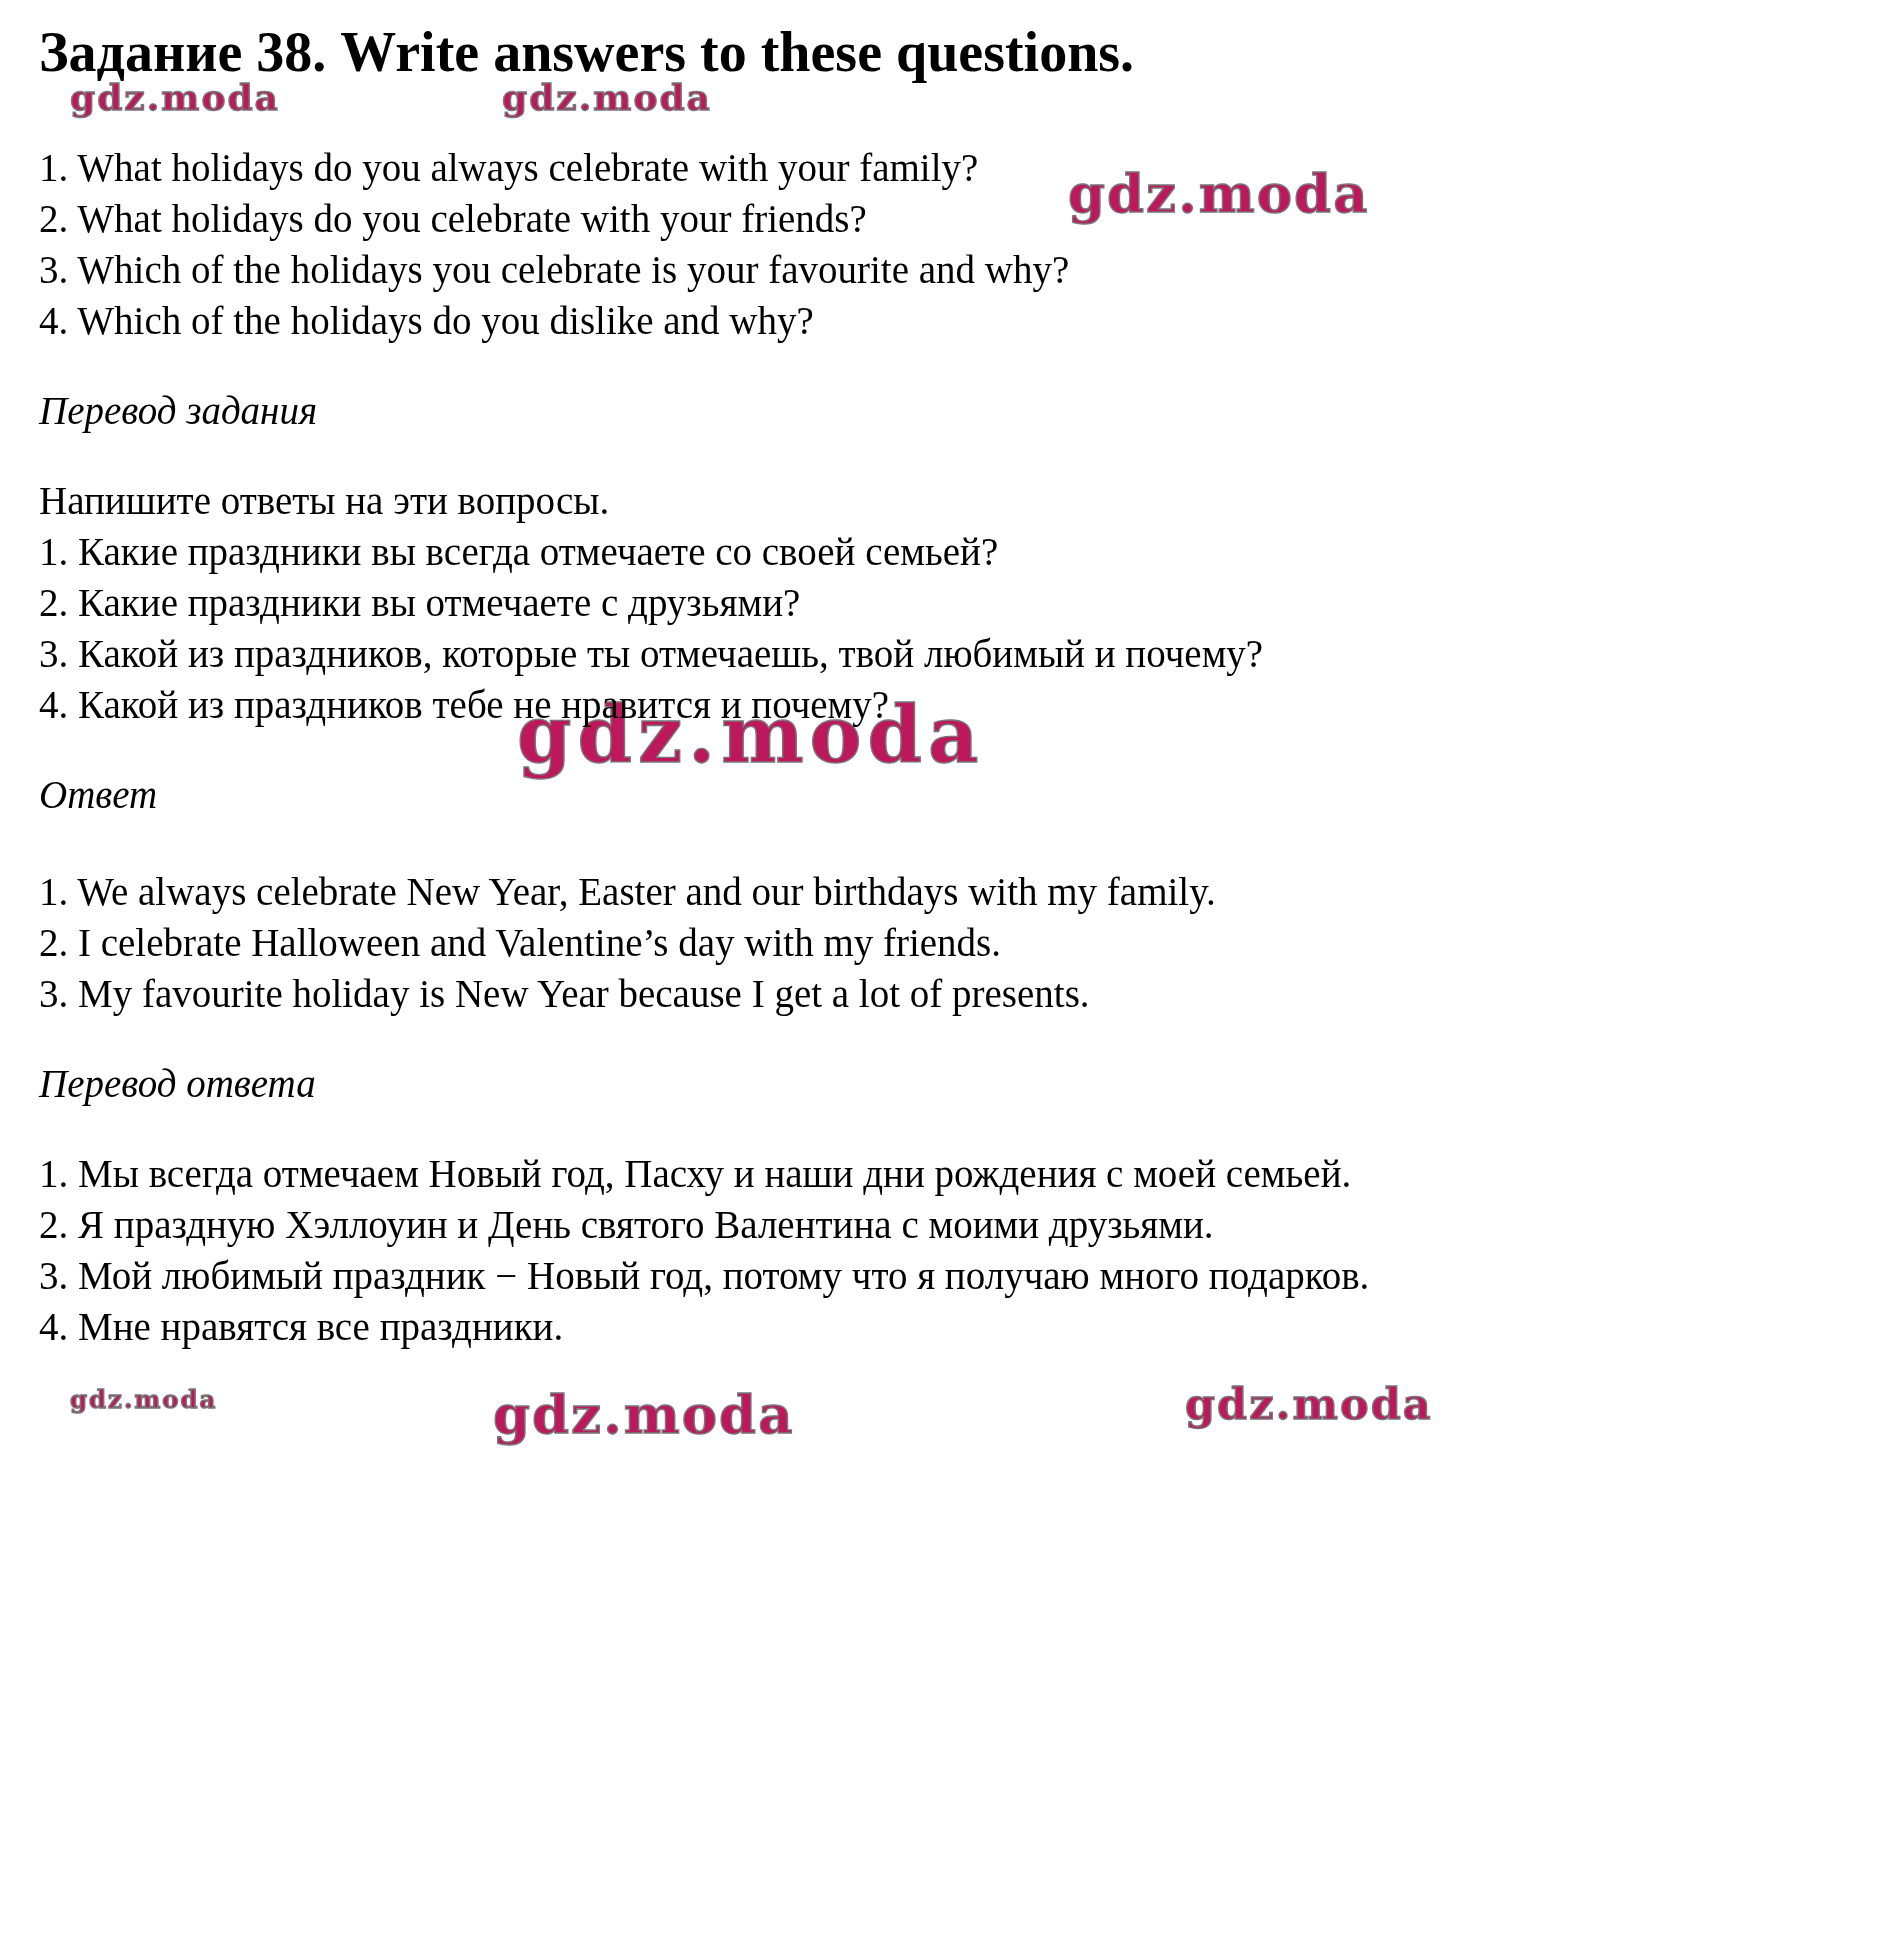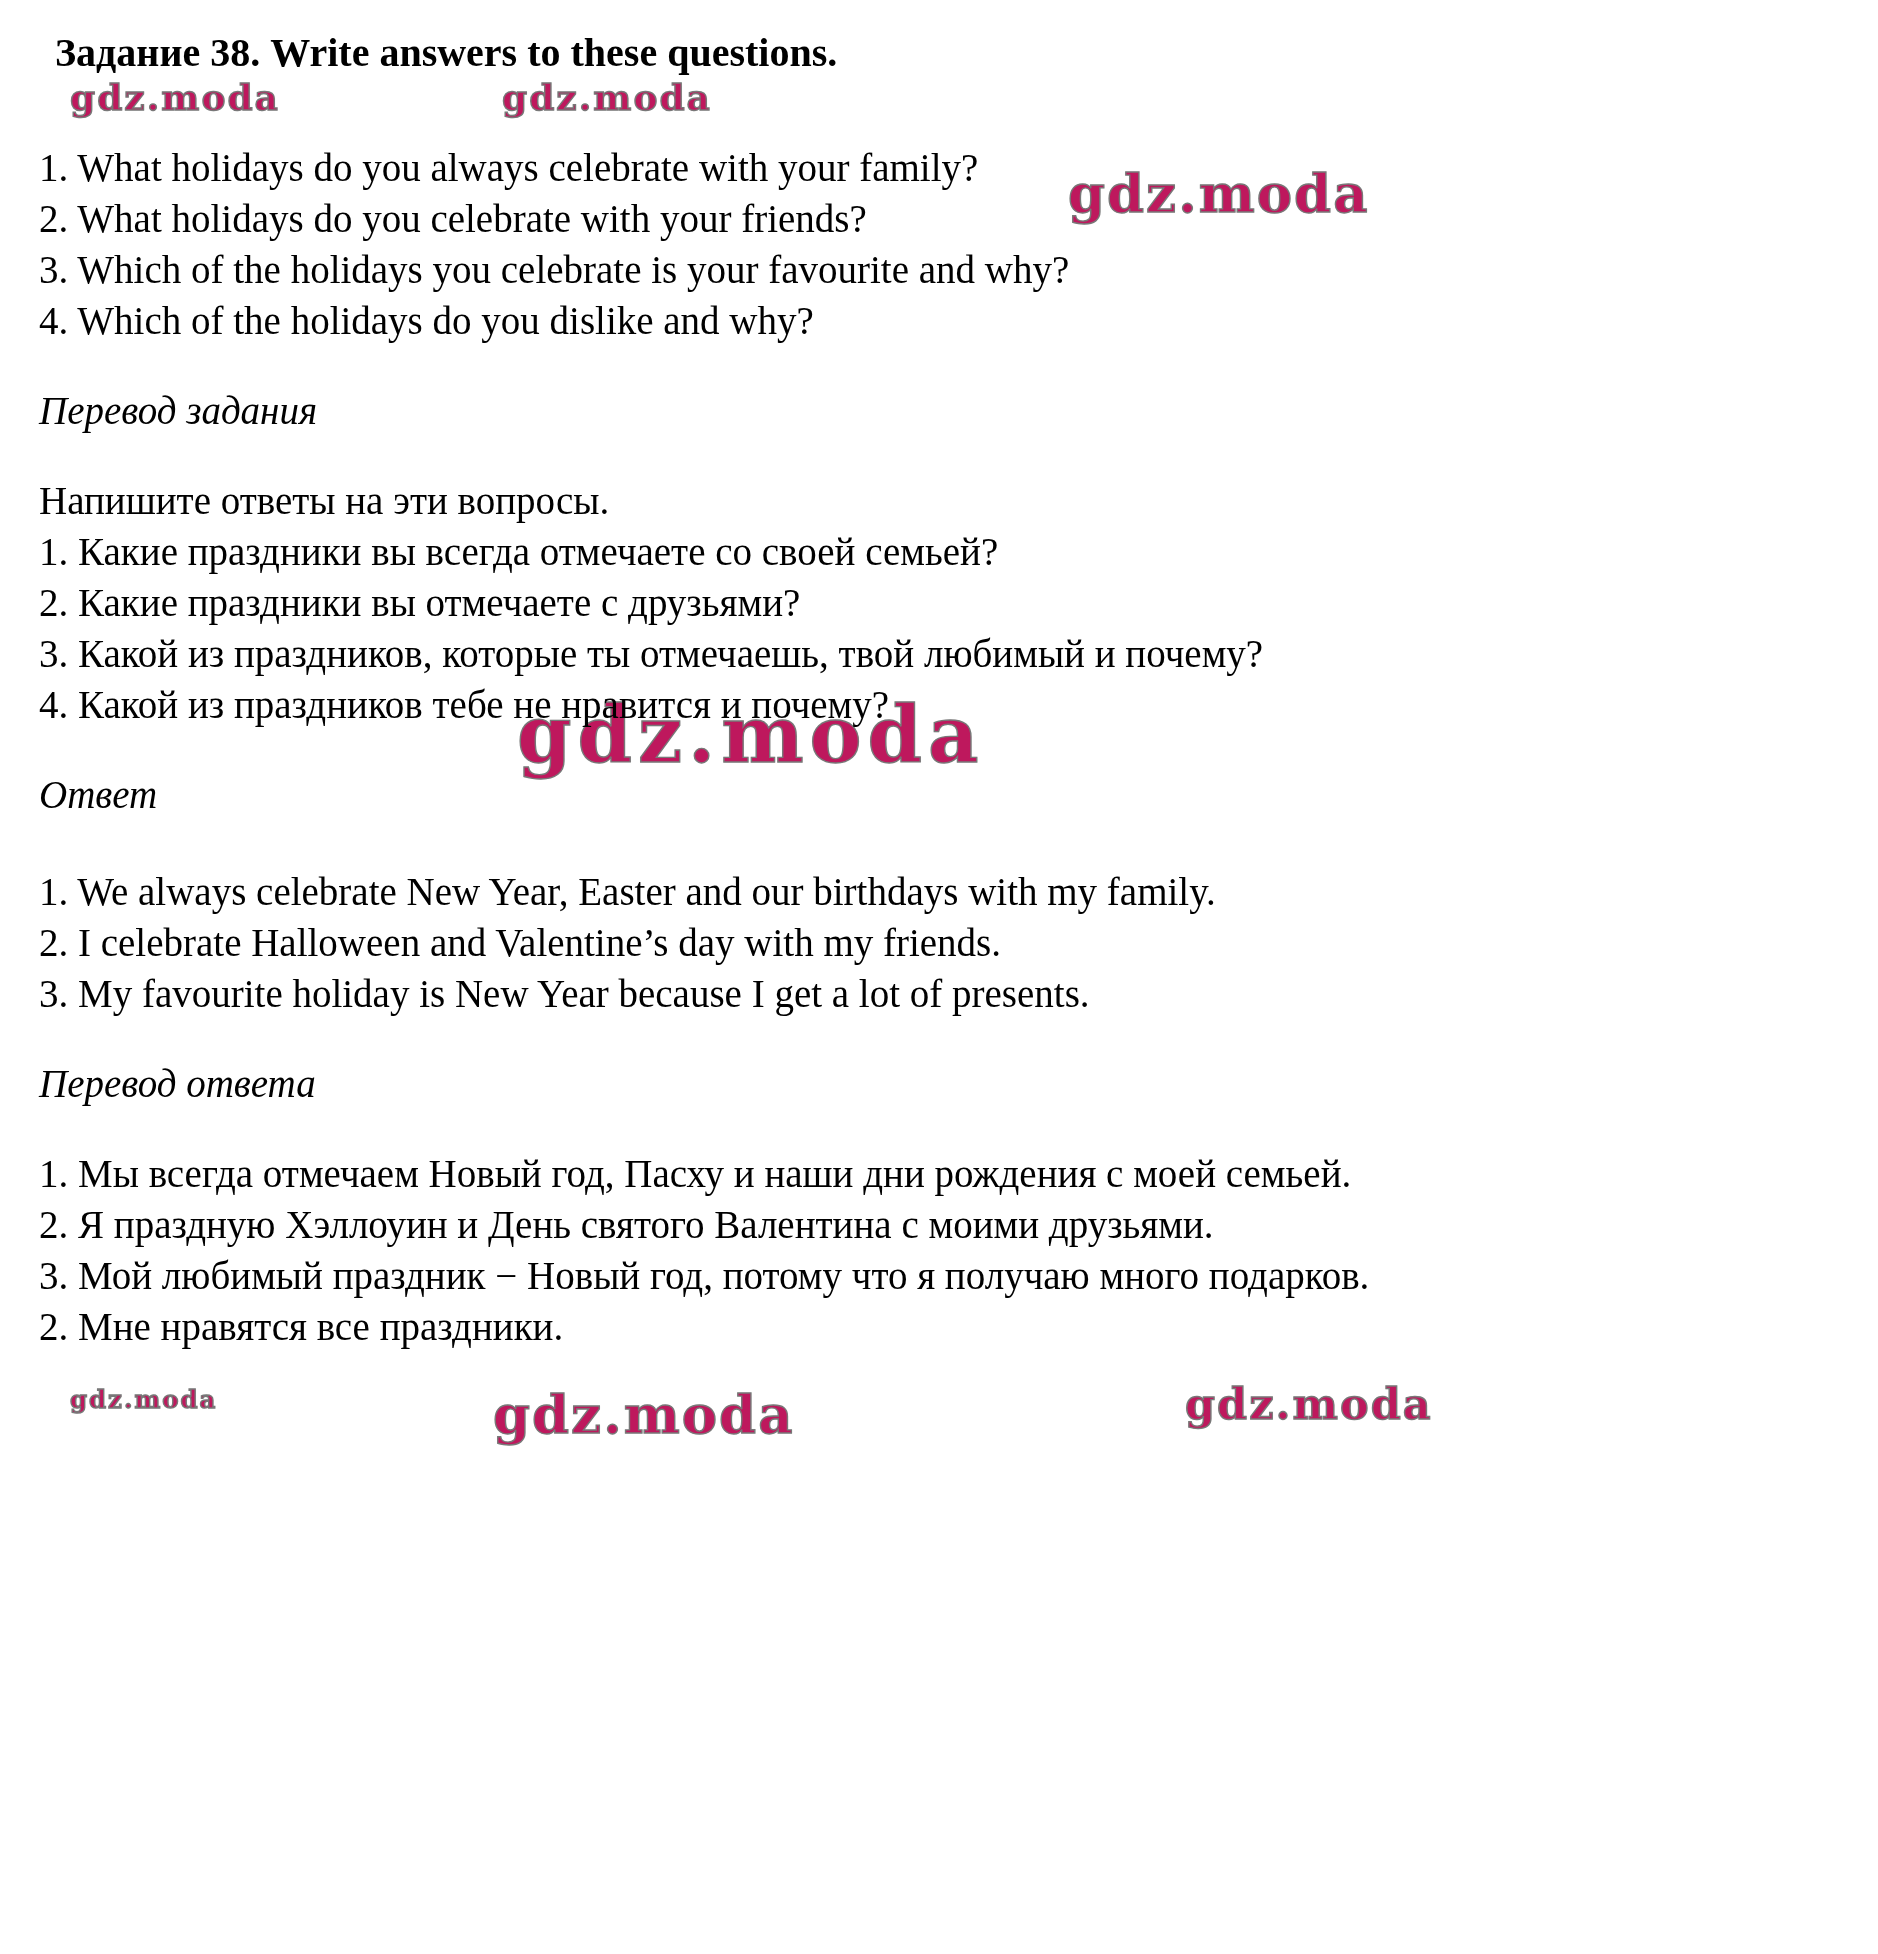--- a/index.html
+++ b/index.html
@@ -18,23 +18,23 @@
   .doc {
     position: absolute;
     left: 39px;
     top: 25px;
     width: 1443px;
     font-size: 39px;
     line-height: 51px;
   }
   .title {
     font-weight: bold;
-    font-size: 40px;
+    font-size: 56px;
     line-height: 55px;
-    margin: 0 0 62px 16px;
+    margin: 0 0 62px 0;
   }
   .block {
     margin: 0;
   }
   .line {
     margin: 0;
   }
   .heading {
     font-style: italic;
     margin: 39px 0 39px 0;
@@ -103,17 +103,17 @@
     <div class="line">2. I celebrate Halloween and Valentine’s day with my friends.</div>
     <div class="line">3. My favourite holiday is New Year because I get a lot of presents.</div>
   </div>
 
   <div class="heading">Перевод ответа</div>
 
   <div class="block answers-ru">
     <p class="ru-para">1. Мы всегда отмечаем Новый год, Пасху и наши дни рождения с моей семьей.</p>
     <p class="ru-para">2. Я праздную Хэллоуин и День святого Валентина с моими друзьями.</p>
     <p class="ru-para">3. Мой любимый праздник − Новый год, потому что я получаю много подарков.</p>
-    <p class="ru-para">2. Мне нравятся все праздники.</p>
+    <p class="ru-para">4. Мне нравятся все праздники.</p>
   </div>
 
 </div>
 
 
 </body></html>

